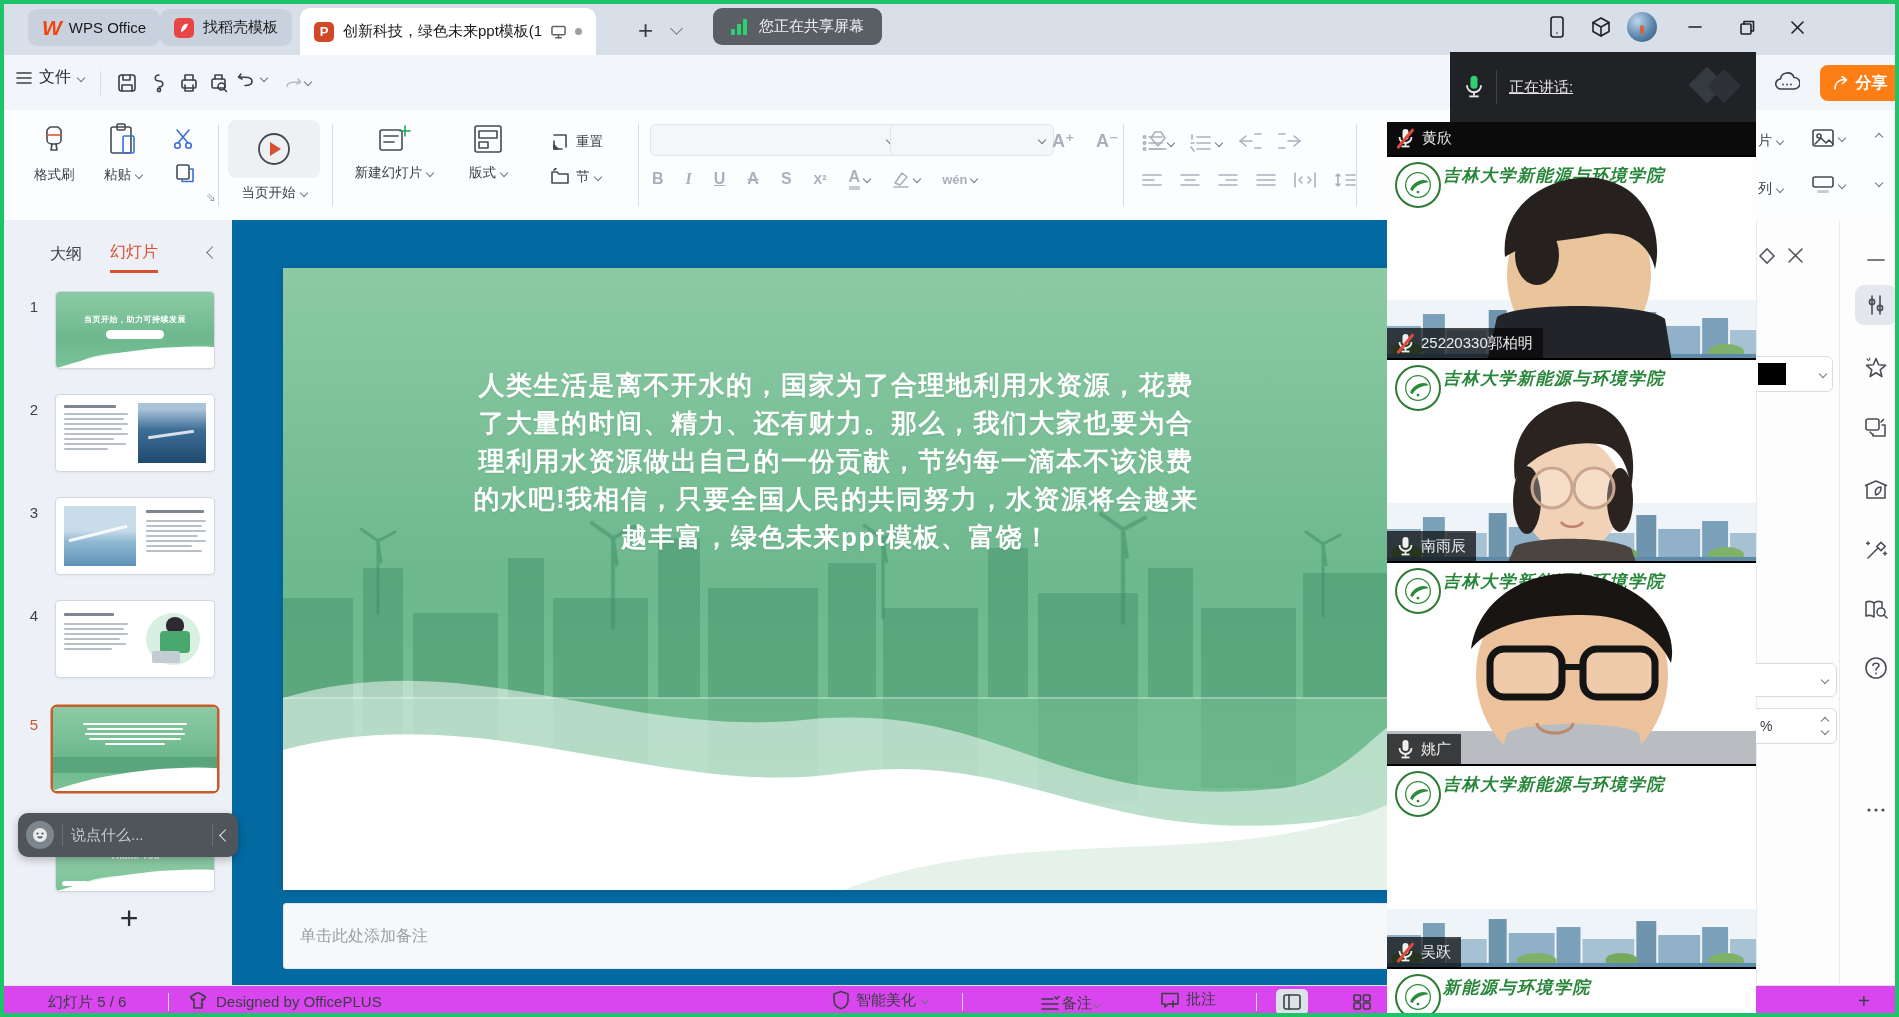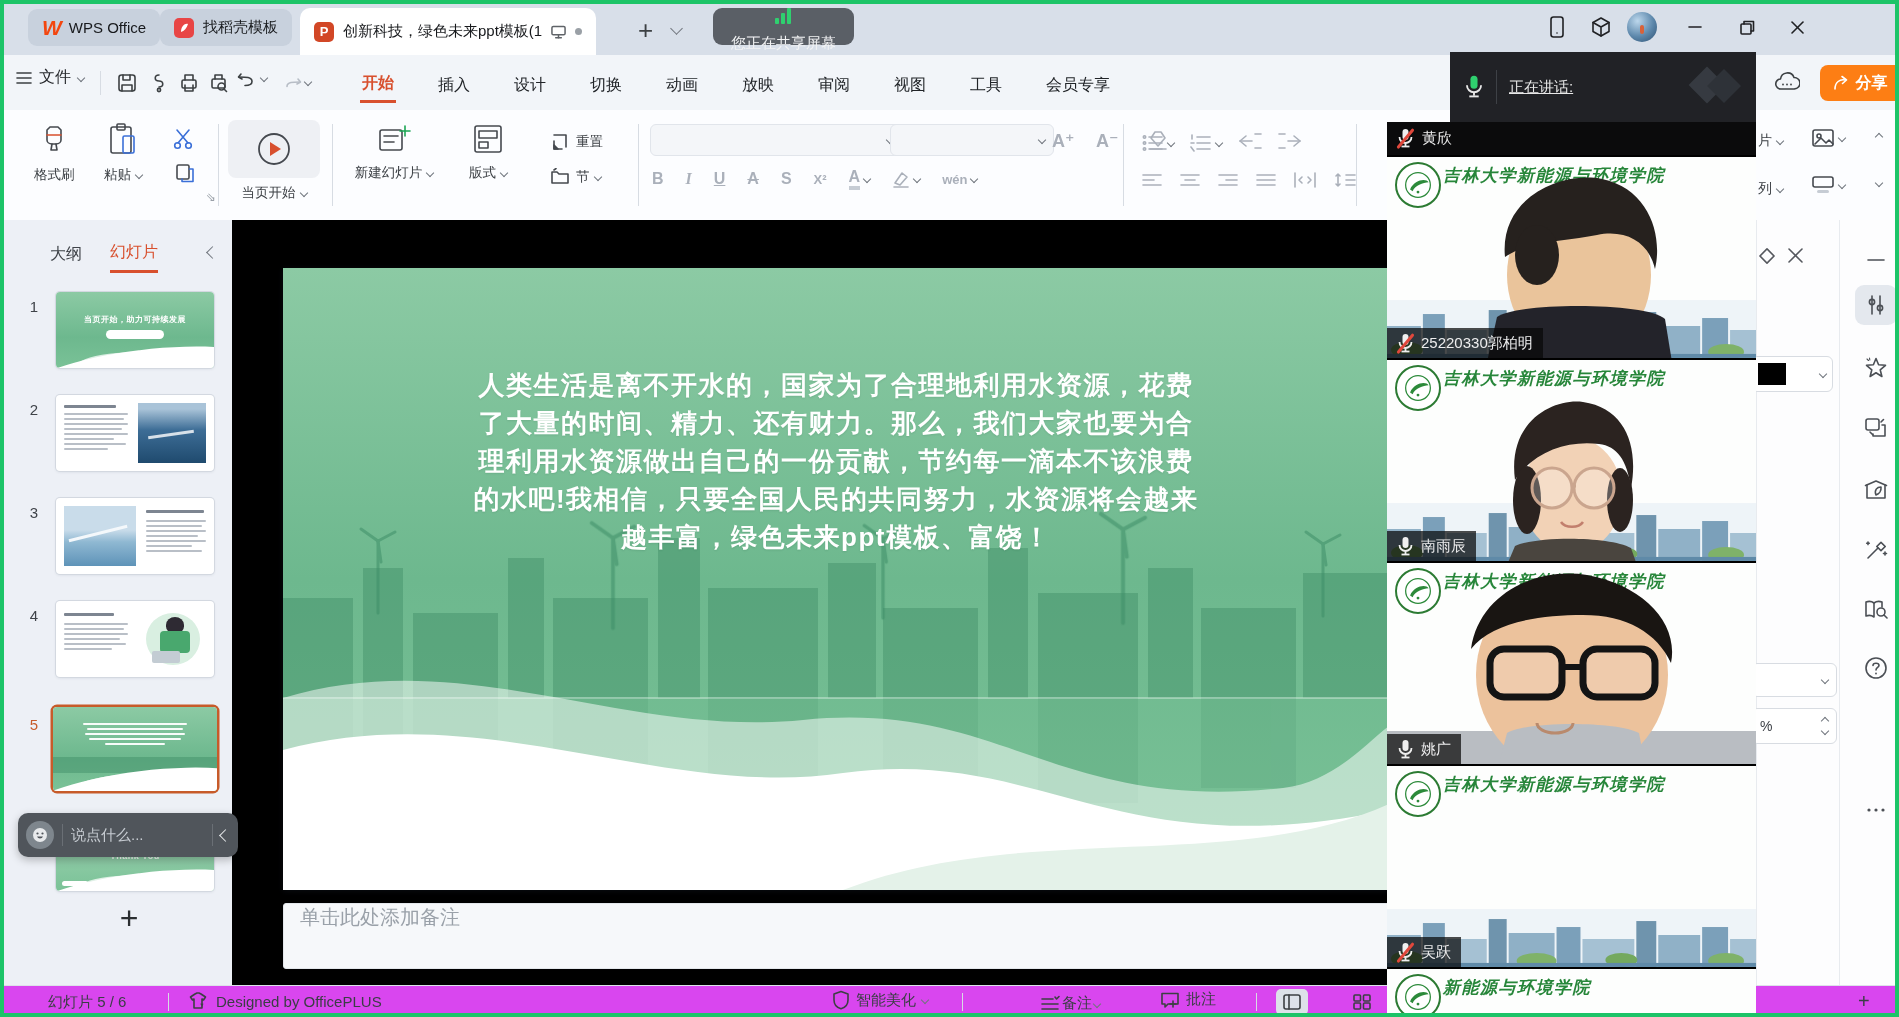--- a/index.html
+++ b/index.html
@@ -48,28 +48,28 @@
   box-shadow:0 0 0 1px #d3d8e0,0 1px 3px rgba(40,50,70,.12);overflow:hidden;}
 .thumb-num{position:absolute;width:22px;text-align:right;font-size:15px;color:#3f4349;}
 .g-mini{position:absolute;inset:0;background:linear-gradient(180deg,#8ccaa4,#6db88e 60%,#7ac297);}
 .g-wave{position:absolute;left:-20%;bottom:-46%;width:150%;height:70%;background:#fff;border-radius:50%;transform:rotate(-7deg);}
 .g-wave2{position:absolute;right:-30%;bottom:-52%;width:120%;height:70%;background:rgba(255,255,255,.75);border-radius:50%;transform:rotate(6deg);}
 .tline{position:absolute;height:2px;background:#b9bfc7;border-radius:1px;}
 .comment-bar{position:absolute;left:18px;top:593px;width:204px;height:44px;background:#50555b;border-radius:10px;
   display:flex;align-items:center;gap:8px;padding:0 8px;box-shadow:0 3px 8px rgba(0,0,0,.25);z-index:5;}
 
 
-.main{left:232px;top:220px;width:1159px;height:765px;background:#000000;}
+.main{left:232px;top:220px;width:1159px;height:765px;background:#0369a1;}
 .slide-canvas{position:absolute;left:51px;top:48px;width:1106px;height:622px;background:#6db88e;
   box-shadow:0 1px 6px rgba(40,50,70,.25);overflow:hidden;}
 .slide-text{position:absolute;left:0;right:0;top:98px;text-align:center;font-size:26px;font-weight:700;
   color:#fff;line-height:38px;letter-spacing:1.5px;text-shadow:0 1px 2px rgba(20,60,40,.12);}
 .notes-bar{position:absolute;left:51px;top:683px;width:1106px;height:64px;background:#f6f8fa;
-  border:1px solid #e3e7eb;border-radius:3px;display:flex;padding:0 16px;
-  font-size:20px;color:#9aa1a9;}
+  border:1px solid #e3e7eb;border-radius:3px;display:flex;align-items:center;padding:0 16px;
+  font-size:16px;color:#9aa1a9;}
 
 
 .statusbar{left:0;top:985px;width:1899px;height:32px;background:#d946ef;border-top:1px solid #dde2e9;font-size:15px;color:#3a3e44;}
 .viewbtn{width:32px;height:26px;border-radius:5px;display:flex;align-items:center;justify-content:center;color:#3c4043;}
 .viewbtn.active{background:#dde2e9;}
 
 
 .right-pane{left:1756px;top:220px;width:143px;height:765px;background:#fdfdfe;border-left:1px solid #e8ebef;}
 .rail-ico{position:absolute;left:1853px;width:46px;height:40px;display:flex;align-items:center;justify-content:center;color:#4b4f55;}
 .ctrl-box{position:absolute;background:#fff;border:1px solid #d8dce2;border-radius:6px;}
@@ -153,21 +153,21 @@
     <svg class="ln" width="15" height="14" viewBox="0 0 16 14" style="color:#5f6368;">
       <rect x="1" y="1" width="14" height="9" rx="1.5"></rect>
           <line x1="8" y1="10" x2="8" y2="13"></line>
           <line x1="5" y1="13" x2="11" y2="13"></line>
     </svg>
     <span style="width:7px;height:7px;border-radius:50%;background:#9aa0a6;"></span>
   </div>
   <div class="abs" style="left:638px;top:15px;font-size:26px;color:#3c4043;font-weight:300;">+</div>
   <span class="abs chv d" style="left:672px;top:24px;"></span>
 
-  <div class="abs share-pill" style="left:713px;top:8px;flex-direction:column;">
+  <div class="abs share-pill" style="left:713px;top:8px;">
     <span class="bars row" style="align-items:flex-end;height:16px;">
       <i style="height:6px"></i>
           <i style="height:11px"></i>
           <i style="height:16px"></i>
     </span>
     <span>您正在共享屏幕</span>
   </div>
 
   <div class="abs winbtn" style="left:1540px;top:10px;">
     <svg class="ln" width="20" height="22" viewBox="0 0 20 22">
@@ -252,32 +252,20 @@
     <span class="chv d s"></span>
   </div>
   <div class="abs mb-ico dis" style="left:278px;top:13px;">
     <svg class="ln" width="20" height="20" viewBox="0 0 20 20">
           <path d="M15 6 L17.5 9 L14 11"></path>
           <path d="M17 9 C10 9 4 9 4 13.5"></path>
         </svg>
   </div>
   <span class="abs chv d s" style="left:305px;top:24px;"></span>
 
-  <div class="abs row" style="left:360px;top:8px;height:44px;gap:40px;">
-    <span class="menu-item active">开始</span>
-    <span class="menu-item">插入</span>
-    <span class="menu-item">设计</span>
-    <span class="menu-item">切换</span>
-    <span class="menu-item">动画</span>
-    <span class="menu-item">放映</span>
-    <span class="menu-item">审阅</span>
-    <span class="menu-item">视图</span>
-    <span class="menu-item">工具</span>
-    <span class="menu-item">会员专享</span>
-  </div>
 
   <div class="abs mb-ico" style="left:1772px;top:12px;">
     <svg class="ln" width="26" height="22" viewBox="0 0 26 22">
           <path d="M7 18 a5 5 0 0 1 -.5 -10 a7 7 0 0 1 13.5 -1.5 a5 5 0 0 1 .5 11.4 Z"></path>
     <circle cx="9" cy="13.5" r="0.9" style="fill:#3c4043;stroke:none"></circle>
           <circle cx="13" cy="13.5" r="0.9" style="fill:#3c4043;stroke:none"></circle>
           <circle cx="17" cy="13.5" r="0.9" style="fill:#3c4043;stroke:none"></circle>
         </svg>
   </div>
   <div class="abs row" style="left:1820px;top:10px;width:79px;height:36px;background:#fd7e14;border-radius:8px 0 0 8px;

